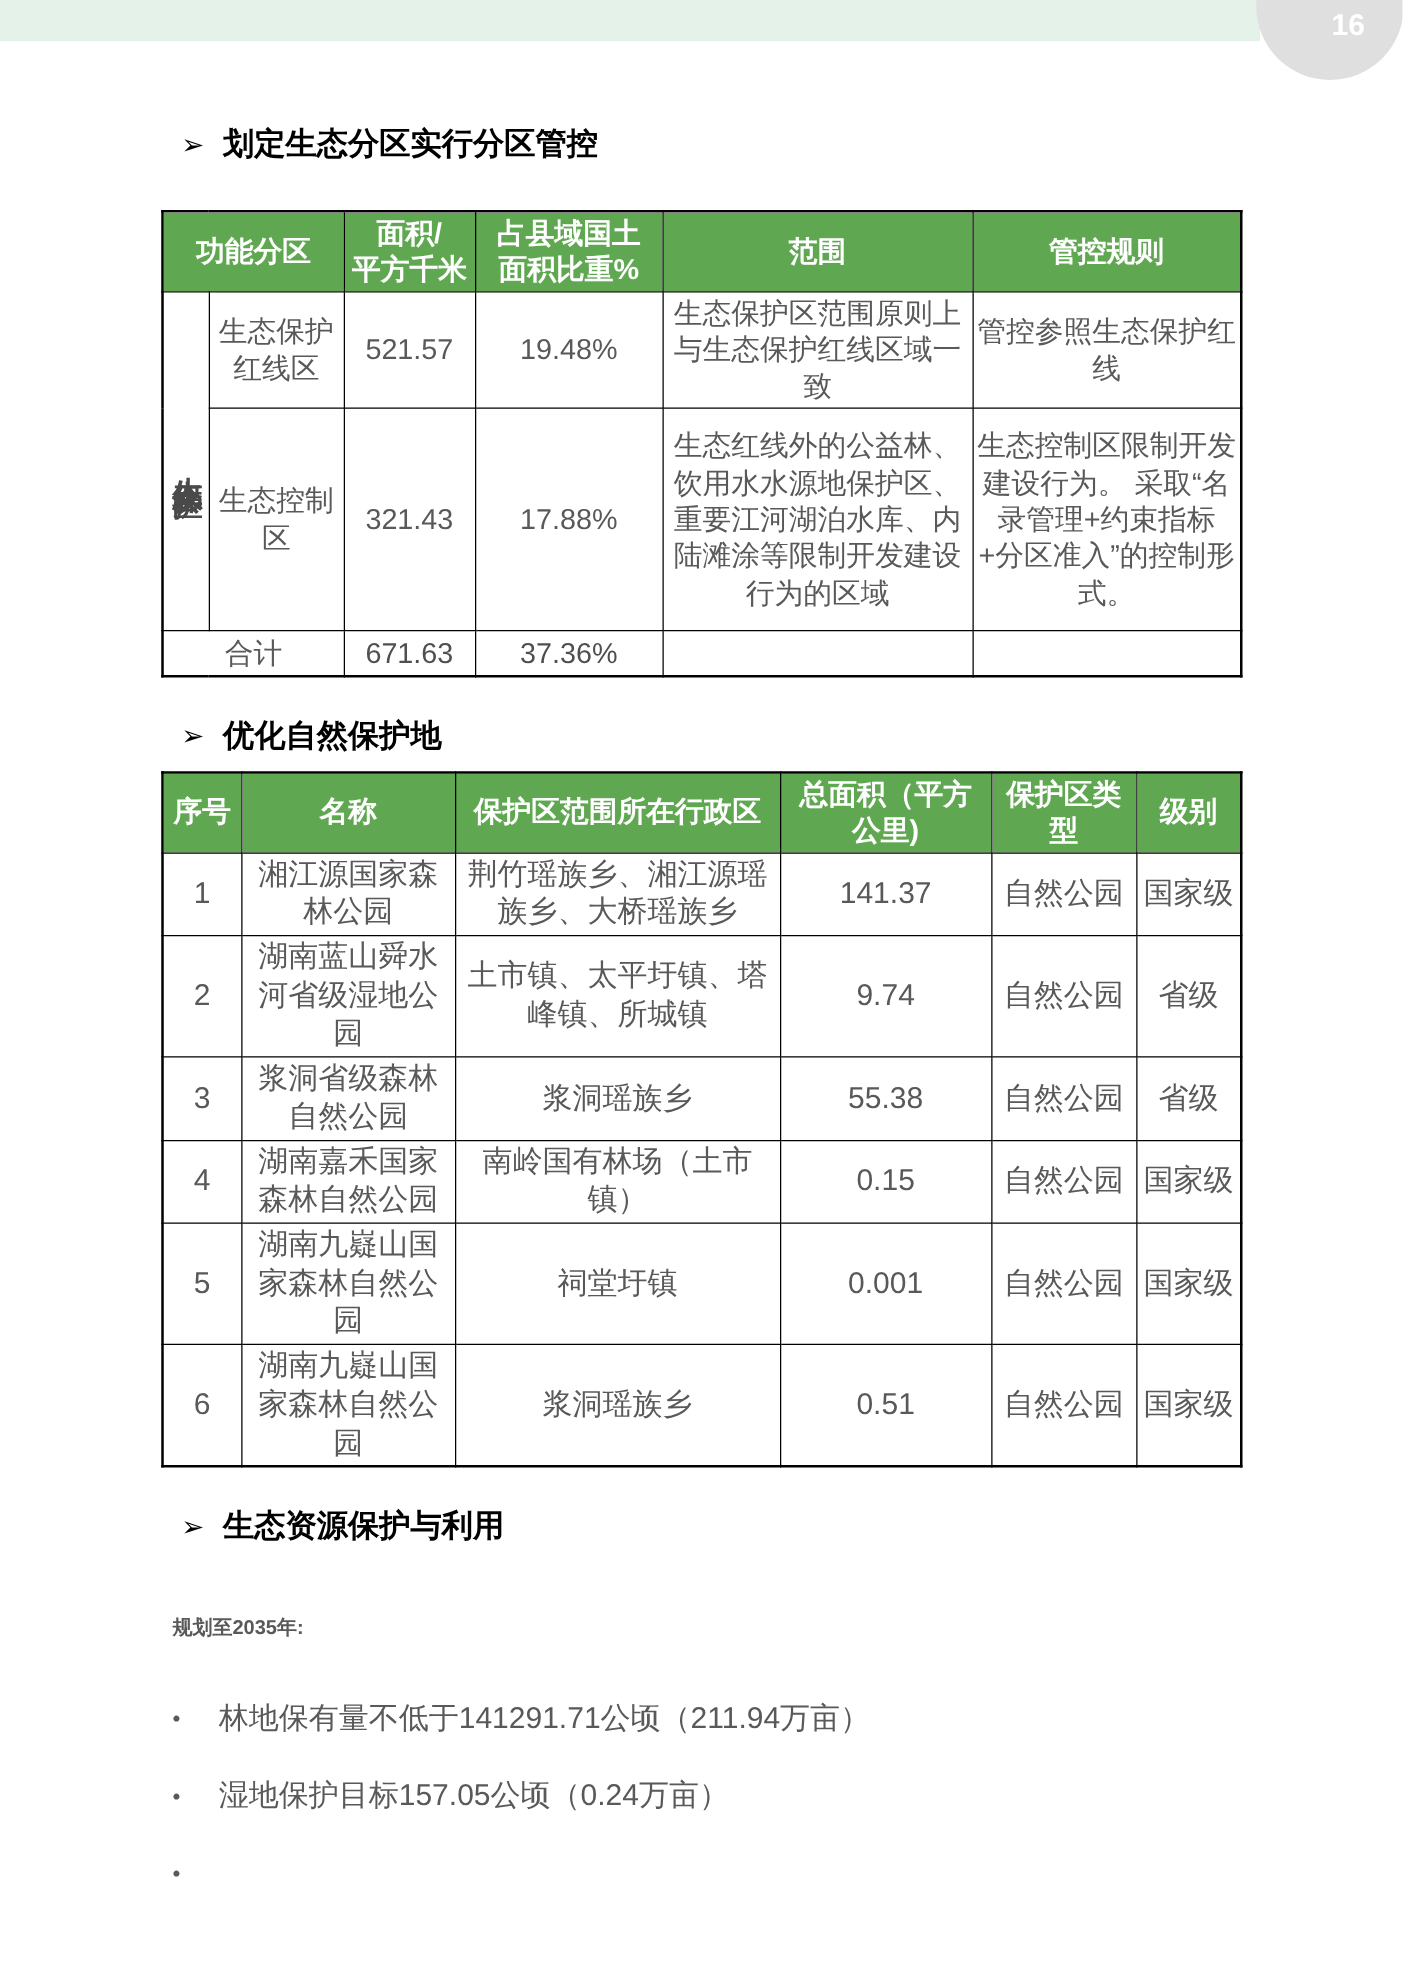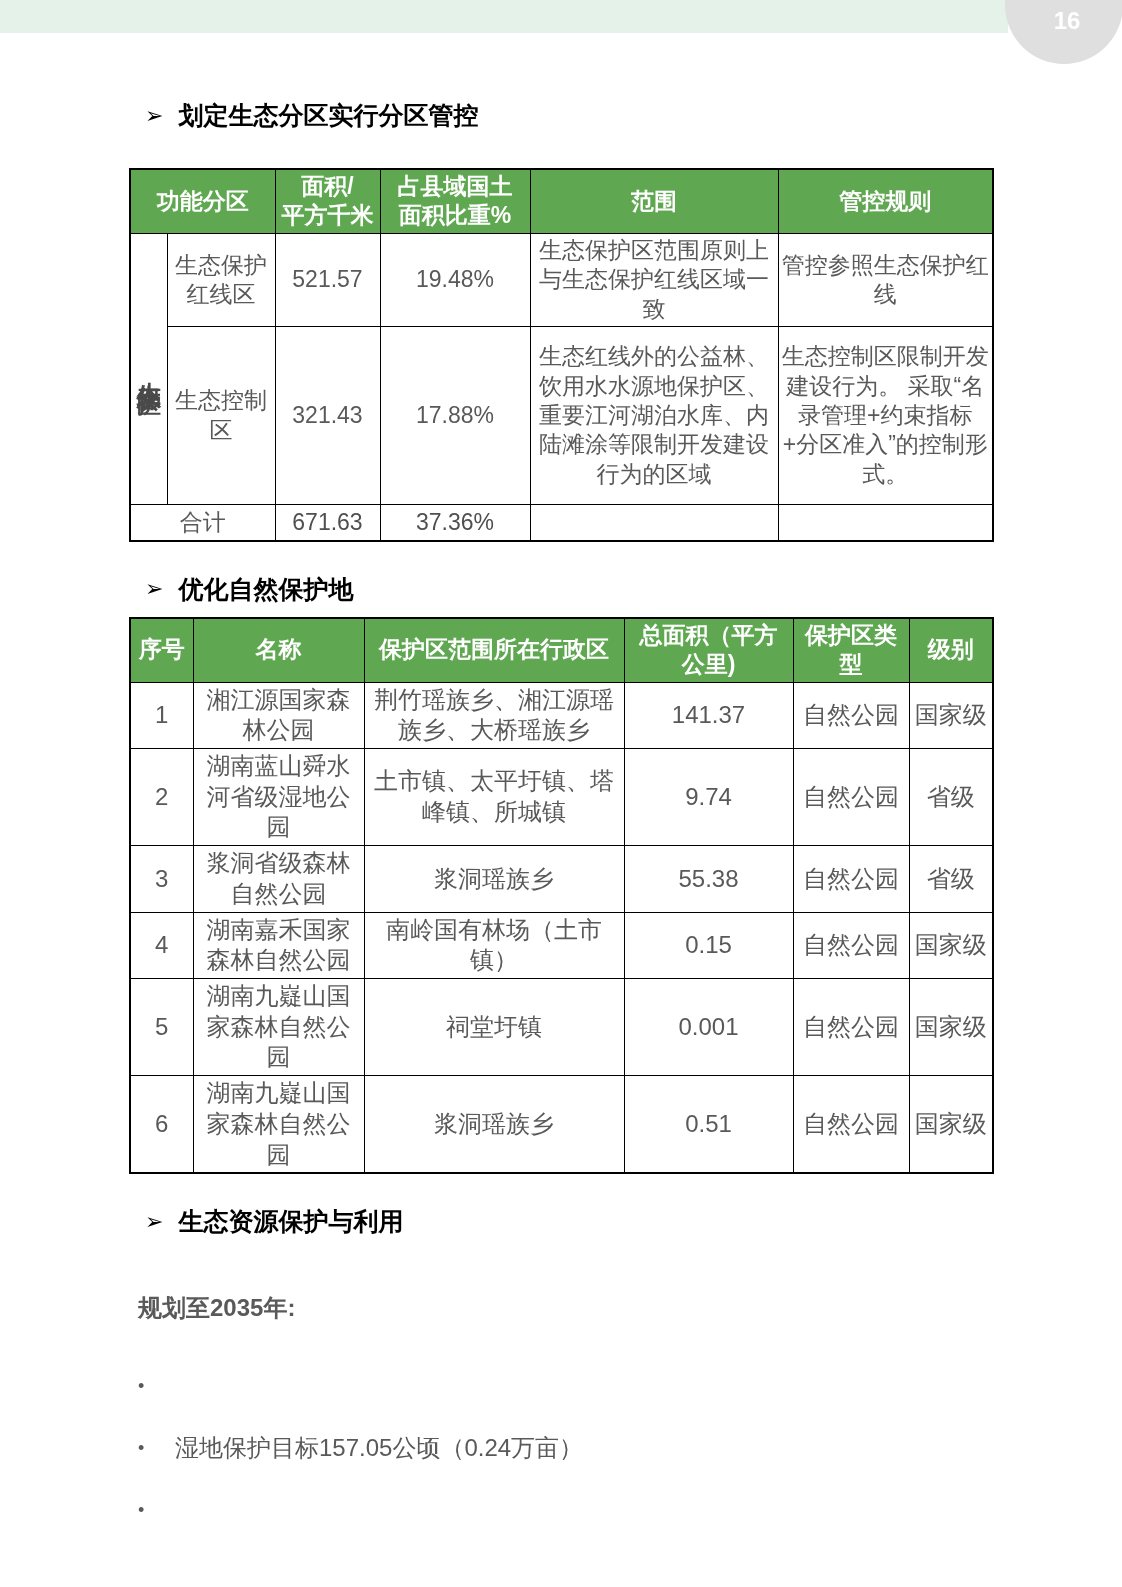--- a/index.html
+++ b/index.html
@@ -11,21 +11,21 @@
   }
   .topbar {
     position:absolute; left:0; top:0; width:1008px; height:33px;
     background:var(--light-green,#e4f2e9);
   }
   .corner-circle {
     position:absolute; left:1005px; top:-54px; width:118px; height:118px;
     border-radius:50%; background:var(--badge-gray,#dfdfdf);
   }
   .page-number {
-    position:absolute; left:1042px; top:7px; width:50px; text-align:center;
+    position:absolute; left:1042px; top:7px; width:50px; text-align:right;
     color:#ffffff; font-size:24px; font-weight:bold;
   }
   .content { position:absolute; left:129px; top:0; width:870px; }
 
   .heading {
     display:flex; align-items:center; gap:15px;
     color:#000000; font-weight:bold; font-size:25px; line-height:1.2;
     padding-left:16px;
   }
   .heading .arrow { font-size:22px; font-weight:normal; transform:translateY(1px); }
@@ -48,21 +48,21 @@
   .tbl-reserves { width:863px; margin-top:13px; font-size:24px; }
   .tbl-reserves thead th { font-size:23px; }
   .vlabel {
     writing-mode:vertical-rl; text-orientation:upright;
     font-weight:bold; color:#4a4a4a; font-size:24px; letter-spacing:3px; padding:0;
   }
   .bold-val { font-weight:normal; color:#4f4f4f; }
 
   .plan-lead {
     margin-top:56px; padding-left:9px;
-    font-size:24px; font-weight:bold; color:#595959;
+    font-size:16px; font-weight:bold; color:#595959;
   }
   .bullet-list { margin-top:46px; list-style:none; }
   .bullet-item {
     display:flex; align-items:flex-start;
     font-size:24px; color:#595959; margin-bottom:30px; padding-left:9px;
   }
   .bullet-dot { width:37px; flex:0 0 37px; font-size:18px; line-height:32px; }
   .bullet-text { line-height:1.3; }
 </style>
 </head>
@@ -206,20 +206,21 @@
   <div class="heading heading-3">
     <span class="arrow">➢</span>
     <span>生态资源保护与利用</span>
   </div>
 
   <p class="plan-lead">规划至2035年:</p>
 
   <ul class="bullet-list">
     <li class="bullet-item">
       <span class="bullet-dot">•</span>
+      <span class="bullet-text">林地保有量不低于141291.71公顷（211.94万亩）</span>
     </li>
     <li class="bullet-item">
       <span class="bullet-dot">•</span>
       <span class="bullet-text">湿地保护目标157.05公顷（0.24万亩）</span>
     </li>
     <li class="bullet-item">
       <span class="bullet-dot">•</span>
     </li>
   </ul>
 

